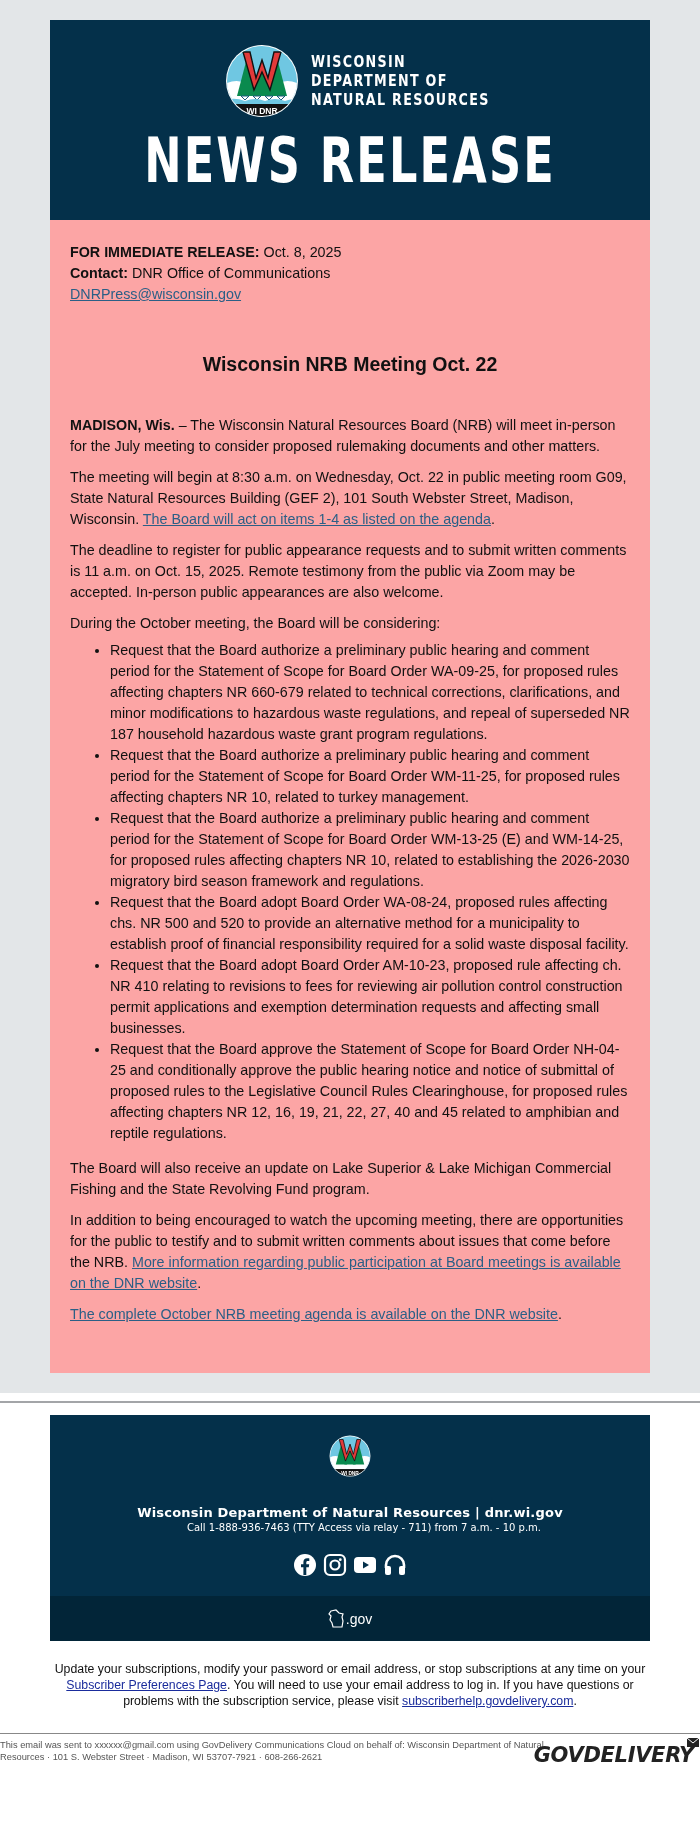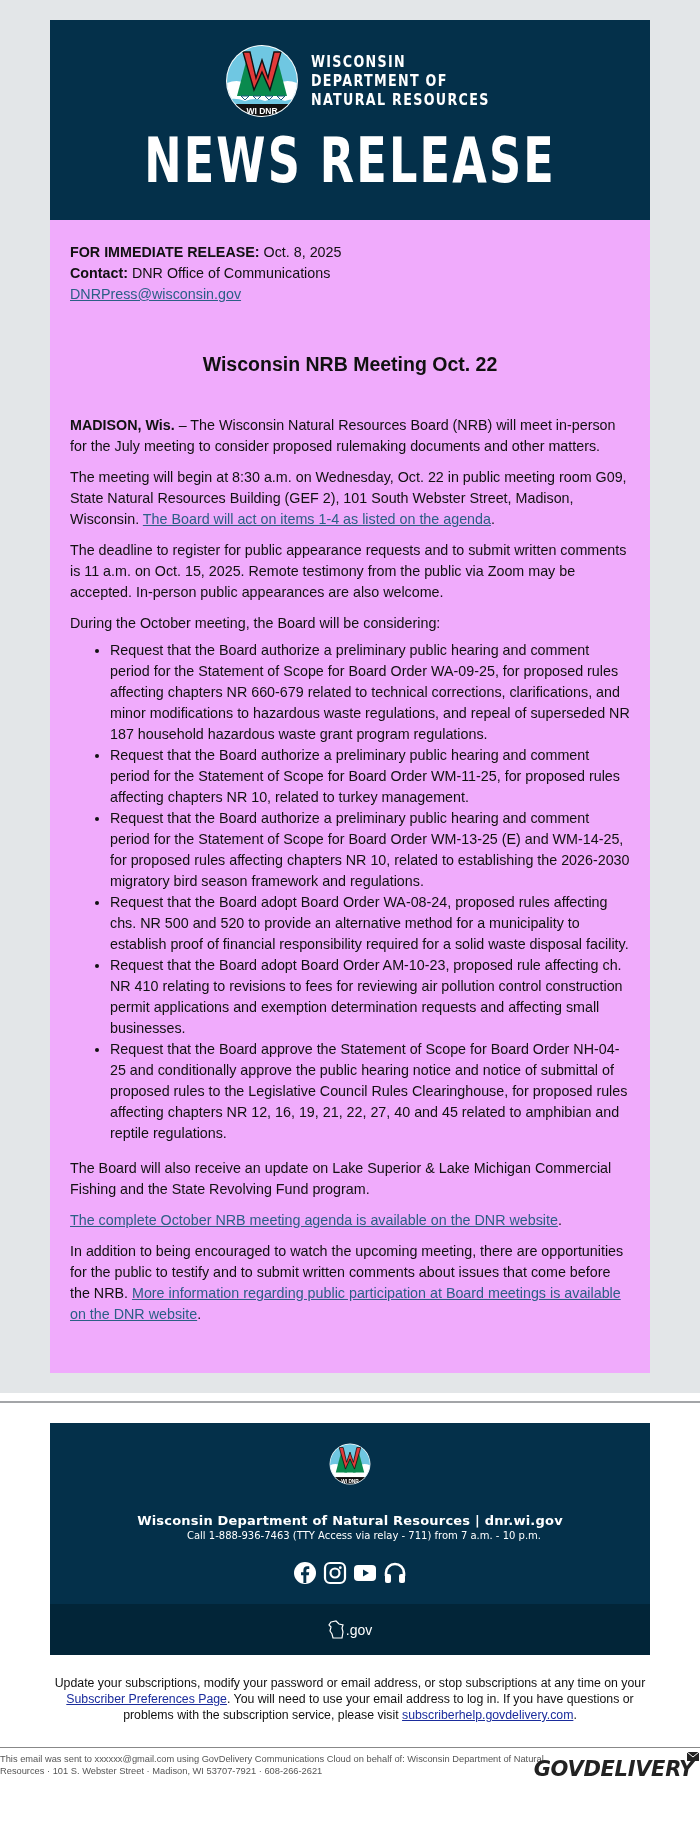--- a/index.html
+++ b/index.html
@@ -3,38 +3,38 @@
 <meta charset="utf-8">
 <style>
   * { box-sizing: border-box; margin: 0; padding: 0; }
   html, body { width: 700px; background: #ffffff; font-family: "Liberation Sans", sans-serif; color: #111; }
   .outer { background: #e3e6e8; padding: 20px 50px 20px 50px; }
   .header-banner { background: #04304a; width: 600px; height: 200px; position: relative; color: #fff; }
   .logo-row { position: absolute; top: 24px; left: 175px; display: flex; align-items: center; }
   .logo-circle { width: 74px; height: 74px; }
   .org-name { margin-left: 12px; font-family: "DejaVu Sans", sans-serif; font-weight: bold; font-size: 15.5px; line-height: 19px; letter-spacing: 1.6px; transform: scaleX(0.82); transform-origin: left center; white-space: nowrap; }
   .news-title { position: absolute; top: 106px; left: 0; width: 600px; text-align: center; font-family: "DejaVu Sans", sans-serif; font-weight: bold; font-size: 62px; letter-spacing: 3px; transform: scaleX(0.72); transform-origin: center; white-space: nowrap; line-height: 70px; }
-  .content { background: #f0abfc; width: 600px; padding: 22px 20px 22px 20px; font-size: 14.3px; line-height: 21px; }
+  .content { background: #fca5a5; width: 600px; padding: 22px 20px 22px 20px; font-size: 14.3px; line-height: 21px; }
   .meta-line { font-size: 14.3px; line-height: 21px; }
   .meta-line b { font-weight: bold; }
   a.lnk { color: #2b5f86; text-decoration: underline; }
   .headline { text-align: center; font-weight: bold; font-size: 19.5px; margin: 49px 0 40px 0; }
   .content p { margin-bottom: 10px; }
   ul.items { margin: 4px 0 10px 0; padding-left: 40px; list-style: disc; }
   ul.items li { margin: 0; }
   .after-gap { height: 16px; }
   .hr-line { border-top: 2px solid #a3a5a8; margin-top: 8px; }
-  .footer-wrap { padding: 20px 50px 0 50px; }
+  .footer-wrap { padding: 12px 50px 0 50px; }
   .footer-dark { background: #04304a; width: 600px; height: 181px; color: #fff; text-align: center; position: relative; }
   .footer-logo { position: absolute; top: 20px; left: 279px; width: 42px; height: 42px; }
   .footer-org { position: absolute; top: 90px; left: 0; width: 600px; font-family: "DejaVu Sans", sans-serif; font-weight: bold; font-size: 13px; letter-spacing: 0.2px; }
   .footer-call { position: absolute; top: 107px; left: 0; width: 628px; font-family: "DejaVu Sans", sans-serif; font-size: 10px; }
   .social-row { position: absolute; top: 138px; left: 0; width: 600px; display: flex; justify-content: center; gap: 6px; }
   .social-row span { width: 24px; height: 24px; display: inline-block; }
-  .footer-band { background: #022538; width: 600px; height: 51px; display: flex; justify-content: center; align-items: center; }
+  .footer-band { background: #022538; width: 600px; height: 45px; display: flex; justify-content: center; align-items: center; }
   .wigov { display: flex; align-items: center; color: #fff; font-size: 14px; }
   .subs { text-align: center; font-size: 12.3px; line-height: 16px; padding: 20px 50px 0 50px; color: #111; }
   .subs a { color: #1a2c9c; text-decoration: underline; }
   .bottom-bar { border-top: 1px solid #888; margin-top: 24px; position: relative; height: 40px; }
   .bottom-text { position: absolute; top: 5px; left: 0; width: 585px; font-size: 9.3px; line-height: 12px; color: #555; }
   .govdel { position: absolute; top: 9px; right: 6px; font-family: "DejaVu Sans", sans-serif; font-weight: bold; font-style: italic; font-size: 21px; color: #222; letter-spacing: -0.3px; }
   .govdel-icon { position: absolute; top: 3px; right: 0px; }
 </style>
 </head>
 <body>
@@ -97,23 +97,23 @@
       <li>Request that the Board authorize a preliminary public hearing and comment period for the Statement of Scope for Board Order WA-09-25, for proposed rules affecting chapters NR 660-679 related to technical corrections, clarifications, and minor modifications to hazardous waste regulations, and repeal of superseded NR 187 household hazardous waste grant program regulations.</li>
       <li>Request that the Board authorize a preliminary public hearing and comment period for the Statement of Scope for Board Order WM-11-25, for proposed rules affecting chapters NR 10, related to turkey management.</li>
       <li>Request that the Board authorize a preliminary public hearing and comment period for the Statement of Scope for Board Order WM-13-25 (E) and WM-14-25, for proposed rules affecting chapters NR 10, related to establishing the 2026-2030 migratory bird season framework and regulations.</li>
       <li>Request that the Board adopt Board Order WA-08-24, proposed rules affecting chs. NR 500 and 520 to provide an alternative method for a municipality to establish proof of financial responsibility required for a solid waste disposal facility.</li>
       <li>Request that the Board adopt Board Order AM-10-23, proposed rule affecting ch. NR 410 relating to revisions to fees for reviewing air pollution control construction permit applications and exemption determination requests and affecting small businesses.</li>
       <li>Request that the Board approve the Statement of Scope for Board Order NH-04-25 and conditionally approve the public hearing notice and notice of submittal of proposed rules to the Legislative Council Rules Clearinghouse, for proposed rules affecting chapters NR 12, 16, 19, 21, 22, 27, 40 and 45 related to amphibian and reptile regulations.</li>
     </ul>
 
     <p style="margin-top:14px;">The Board will also receive an update on Lake Superior &amp; Lake Michigan Commercial Fishing and the State Revolving Fund program.</p>
 
+    <p><span>In addition to being encouraged to watch the upcoming meeting, there are opportunities for the public to testify and to submit written comments about issues that come before the NRB. </span><a class="lnk" href="#">More information regarding public participation at Board meetings is available on the DNR website</a><span>.</span></p>
+
     <p><a class="lnk" href="#">The complete October NRB meeting agenda is available on the DNR website</a><span>.</span></p>
-
-    <p><span>In addition to being encouraged to watch the upcoming meeting, there are opportunities for the public to testify and to submit written comments about issues that come before the NRB. </span><a class="lnk" href="#">More information regarding public participation at Board meetings is available on the DNR website</a><span>.</span></p>
     <div class="after-gap"></div>
   </div>
 </div>
 
 <div class="hr-line"></div>
 
 <div class="footer-wrap">
   <div class="footer-dark">
     <svg class="footer-logo" viewBox="0 0 74 74">
       <circle cx="37" cy="37" r="36" fill="#ffffff"></circle>

